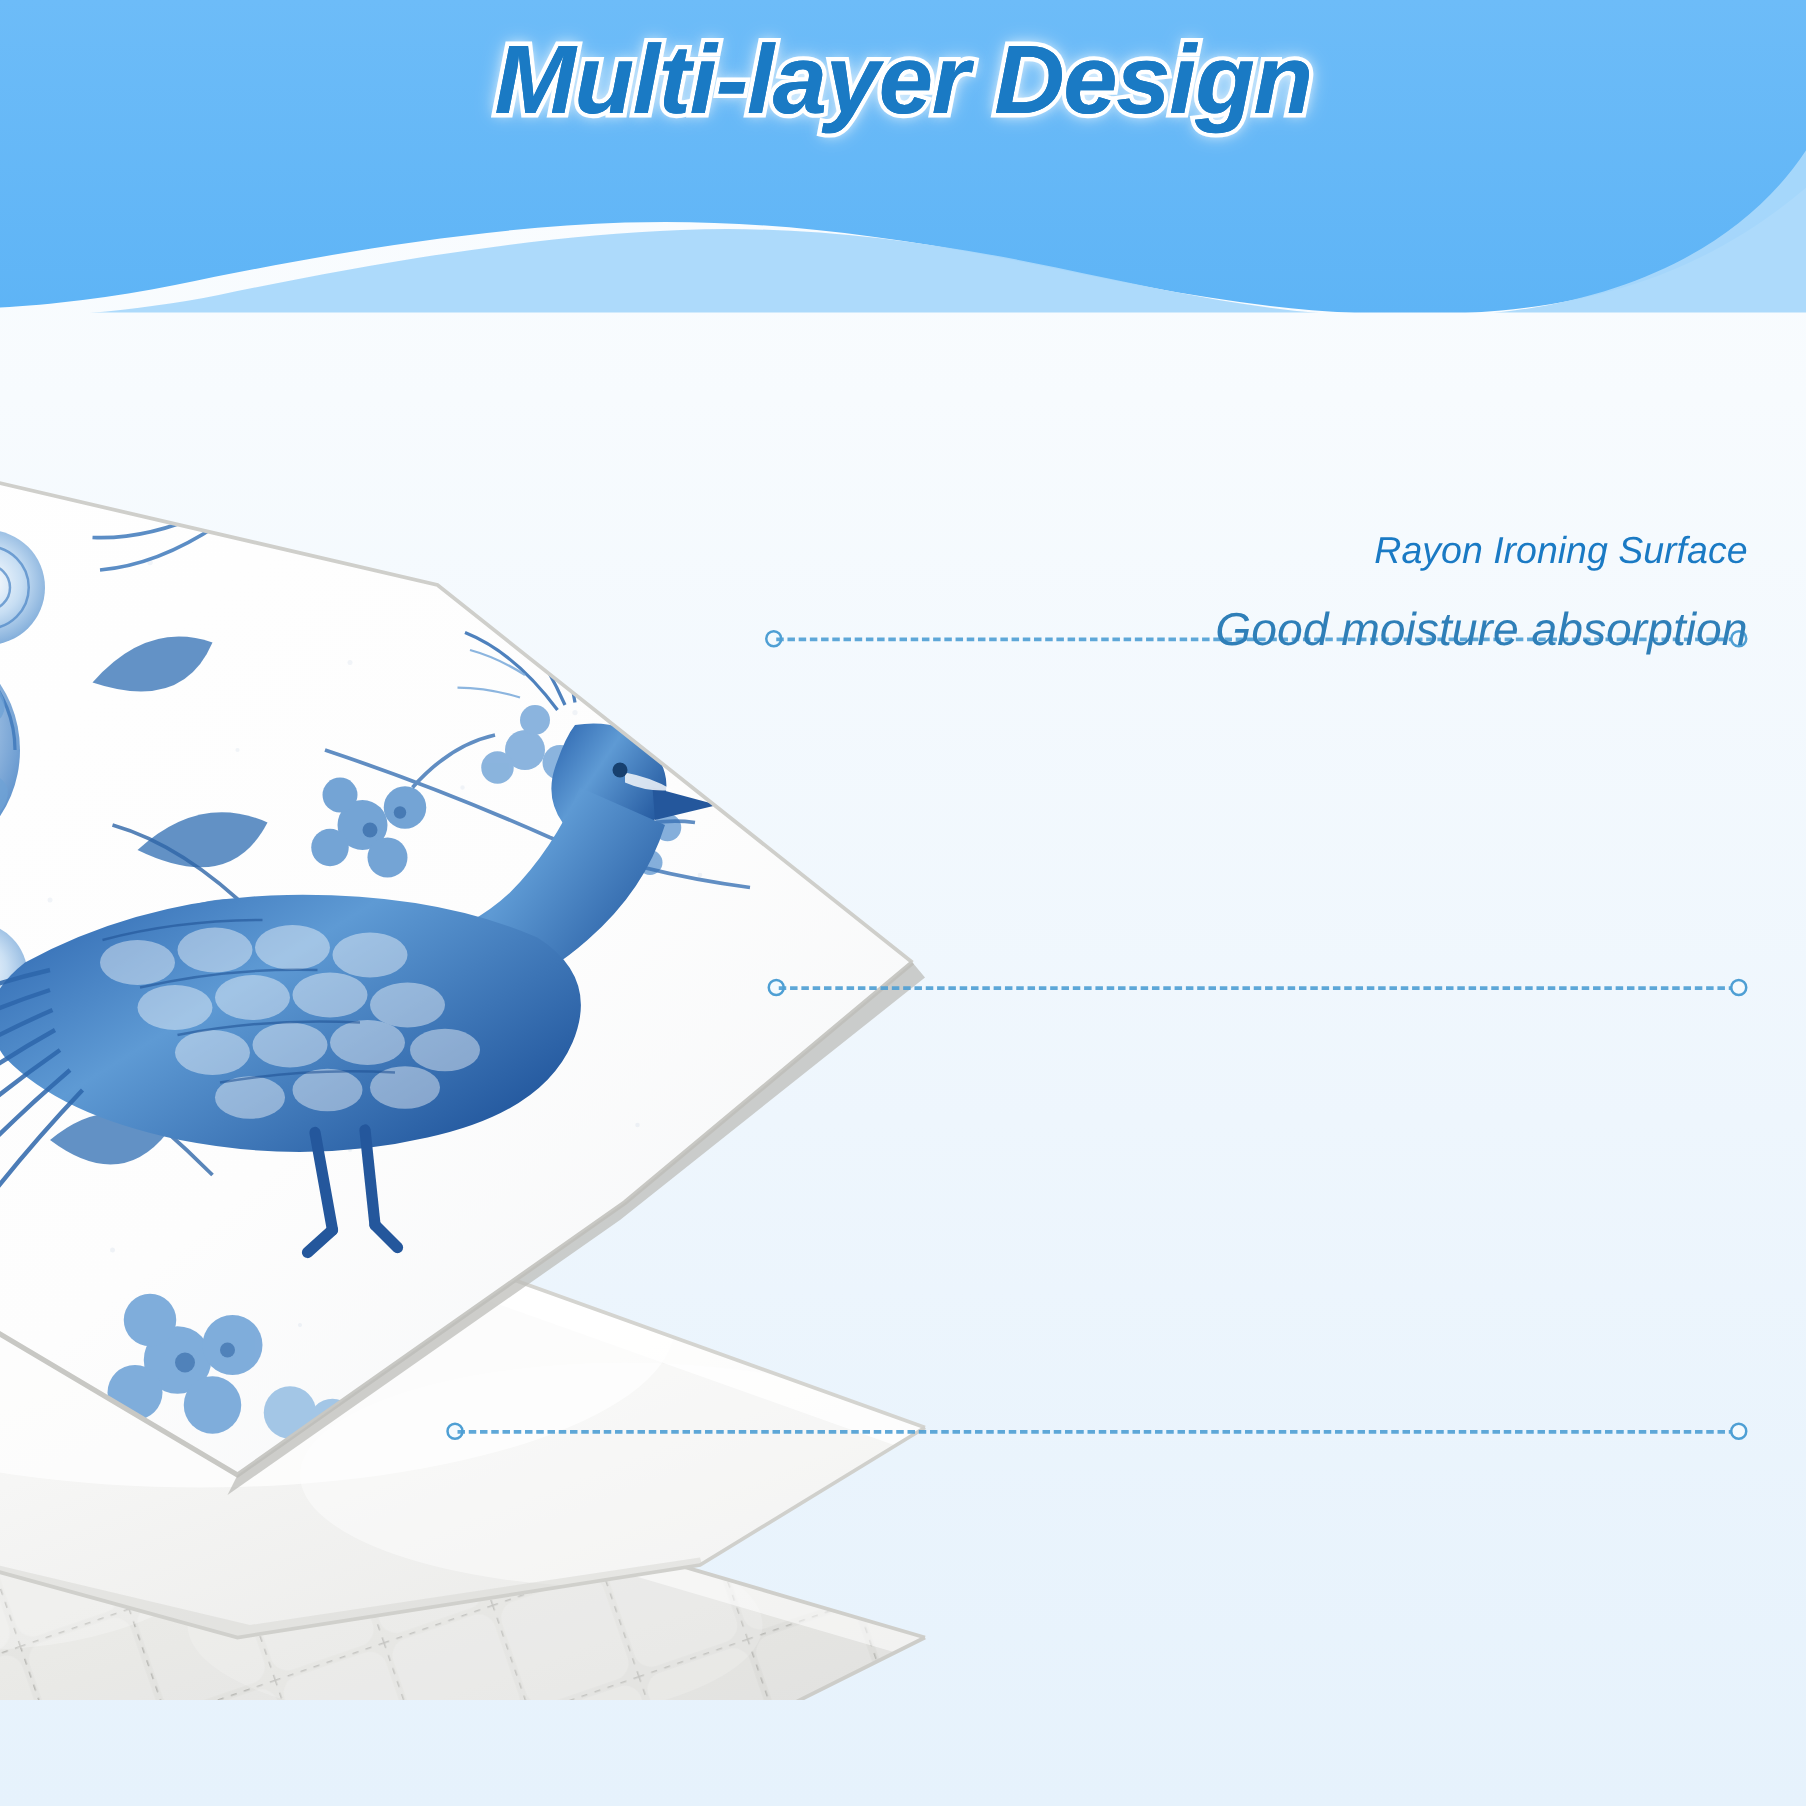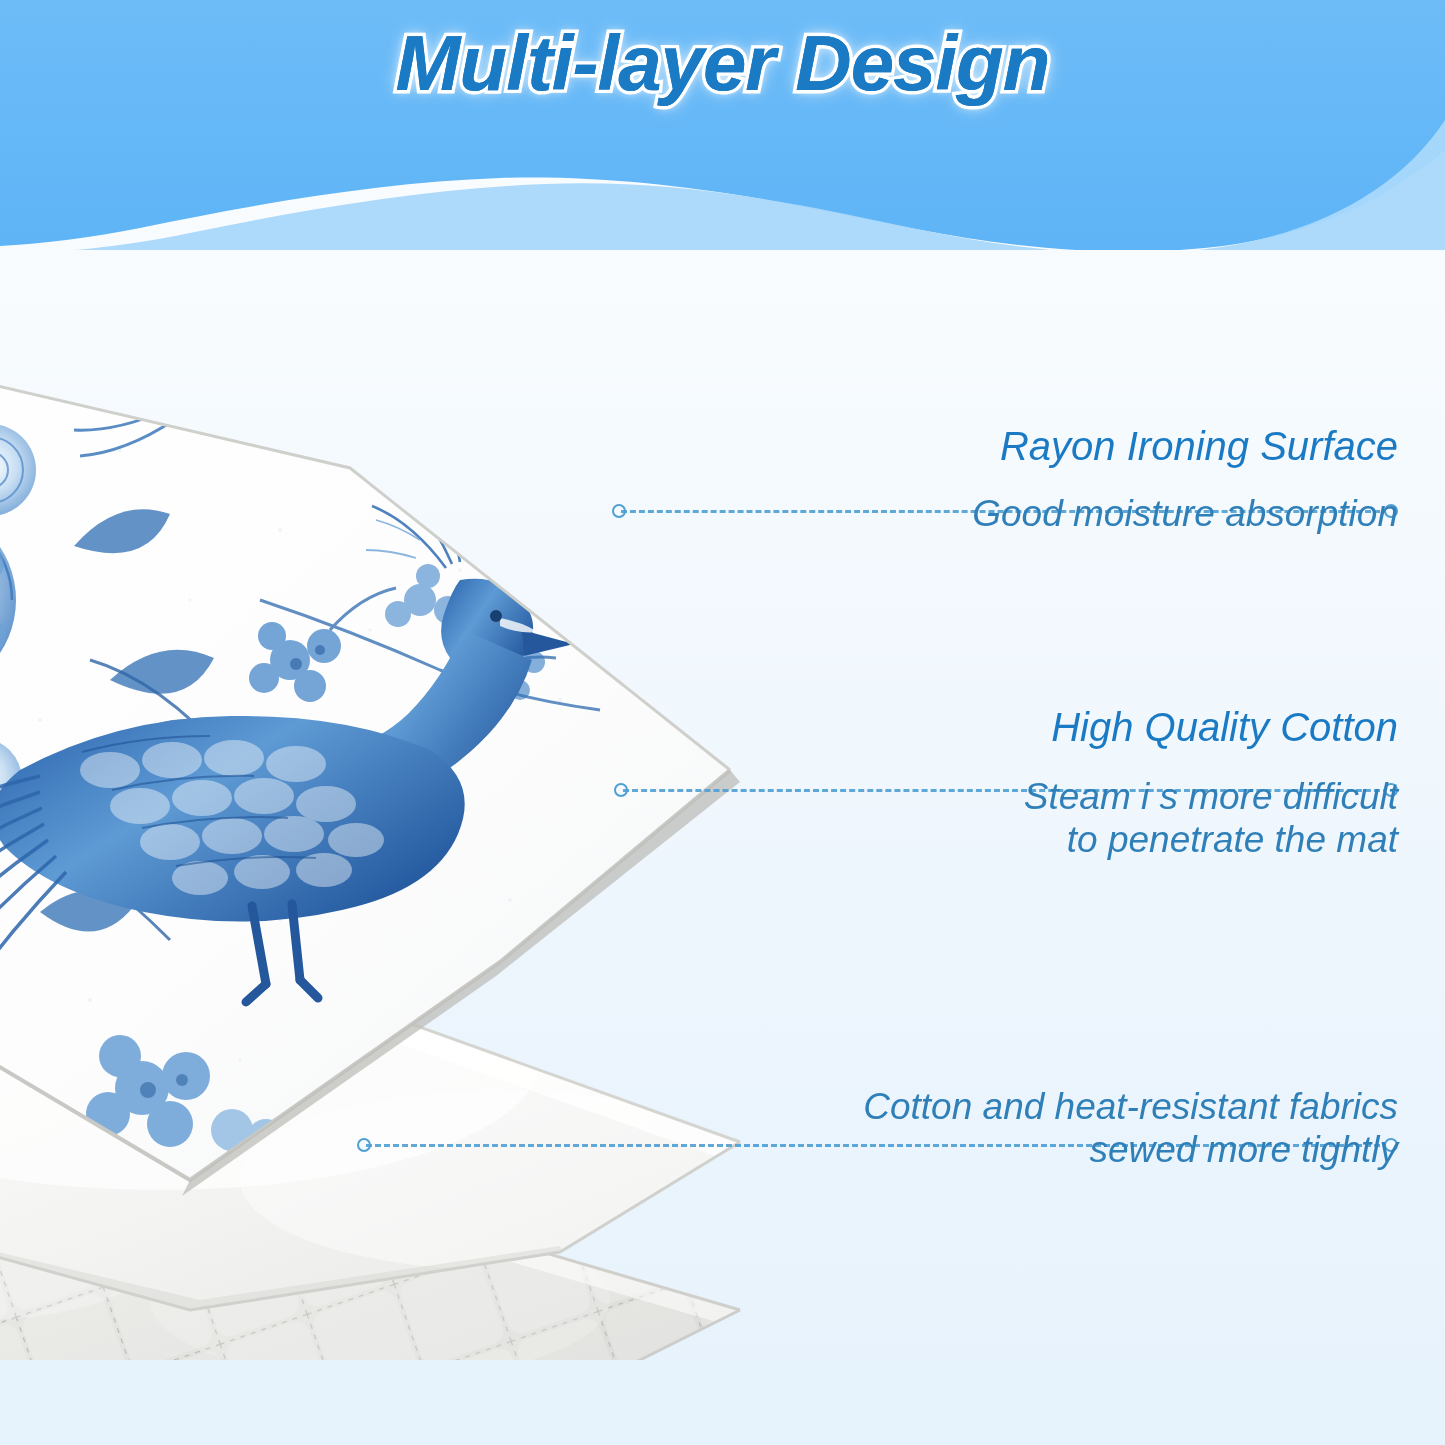--- a/index.html
+++ b/index.html
@@ -30,21 +30,21 @@
     color:#1a7ac4;white-space:nowrap;-webkit-text-stroke:0;
   }
 
   
   .layers{position:absolute;left:-140px;top:300px;width:900px;height:1060px;}
   .layers svg{position:absolute;left:0;top:0;}
 
   
   .feature{position:absolute;right:47px;width:700px;text-align:right;}
   .feature .f-title{
-    font-size:40px;font-style:italic;color:#1a7ac4;
+    font-size:30px;font-style:italic;color:#1a7ac4;
     line-height:1.06;white-space:nowrap;
   }
   .feature .f-sub{
     font-size:37px;font-style:italic;color:#2f7fb8;
     line-height:1.16;
   }
   #feature-1{top:425px;}
   #feature-2{top:706px;}
   #feature-3{top:1058px;}
   #feature-1 .f-sub{margin-top:26px;}
@@ -501,28 +501,17 @@
     <span class="dot r"></span>
   </div>
 
   <div class="feature" id="feature-1">
     <div class="f-title">Rayon Ironing Surface</div>
     <div class="f-sub">
       <div>Good moisture absorption</div>
     </div>
   </div>
 
-  <div class="feature" id="feature-2">
-    <div class="f-title">High Quality Cotton</div>
-    <div class="f-sub">
-      <div>Steam i s more difficult</div>
-      <div>to penetrate the mat</div>
-    </div>
-  </div>
 
   <div class="feature" id="feature-3">
-    <div class="f-sub">
-      <div>Cotton and heat-resistant fabrics</div>
-      <div>sewed more tightly</div>
-    </div>
   </div>
 
 </div>
 
 </body></html>

